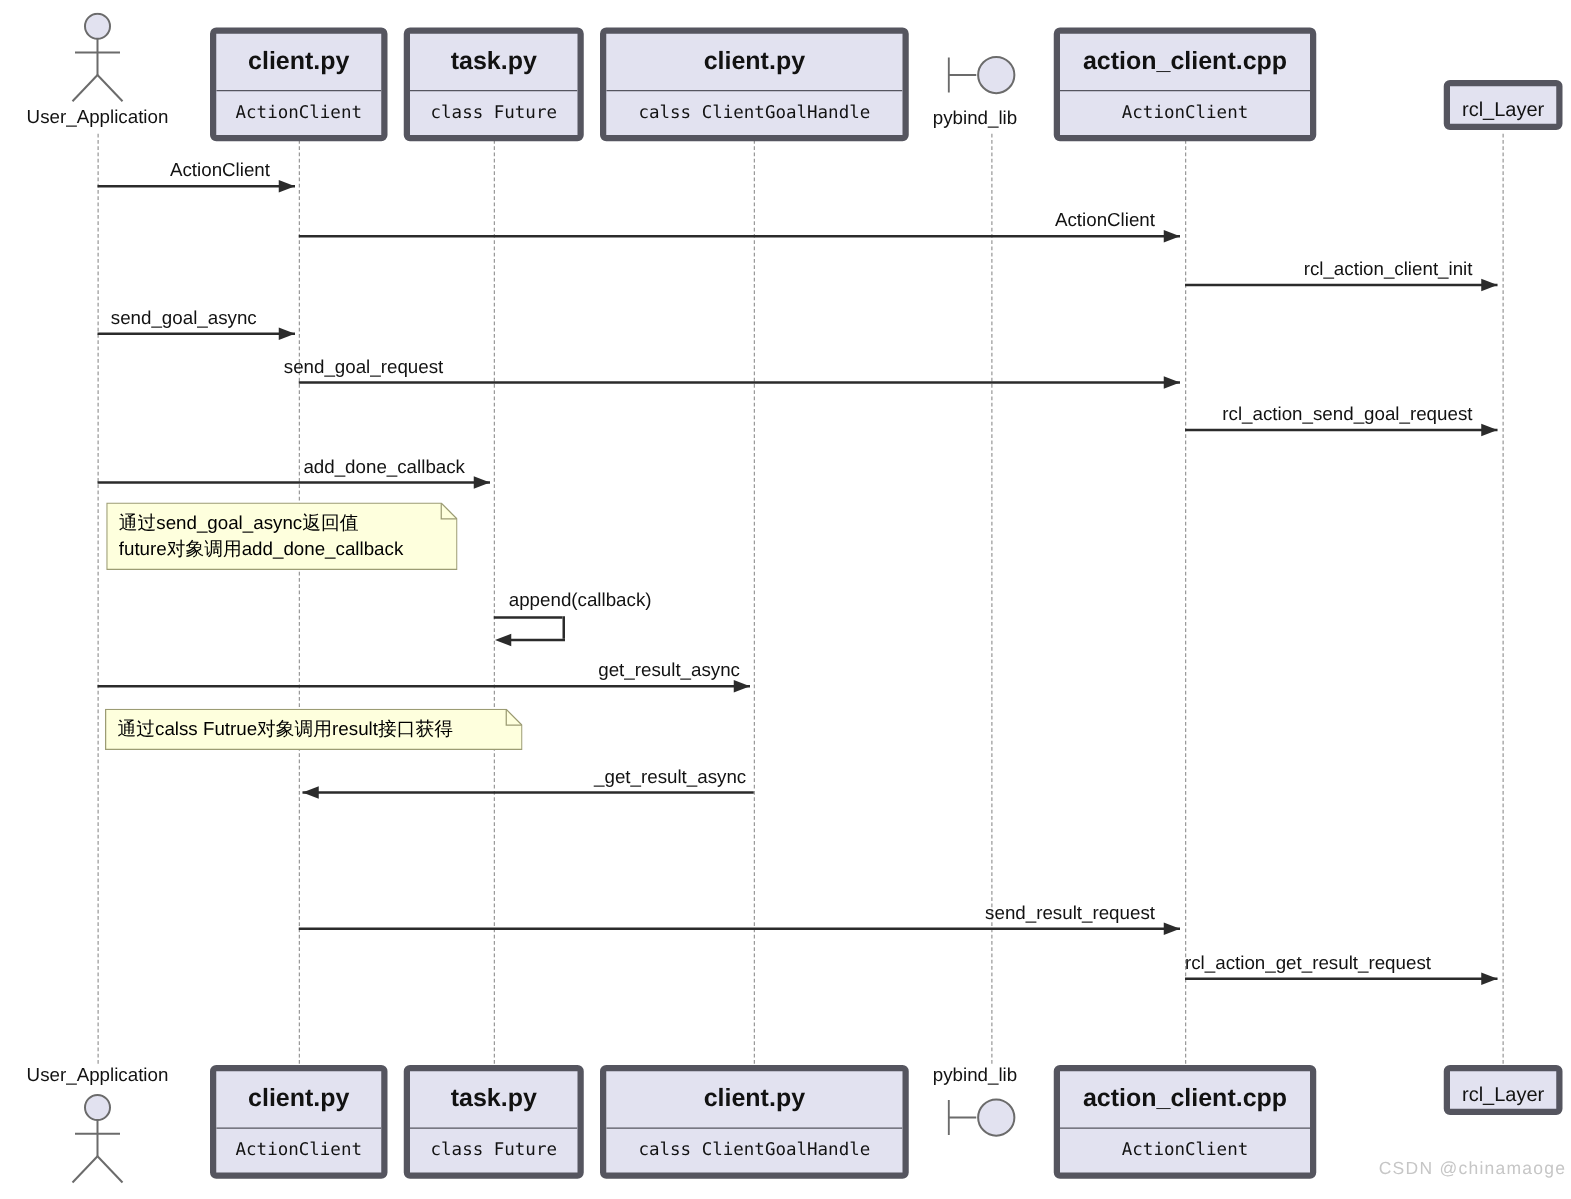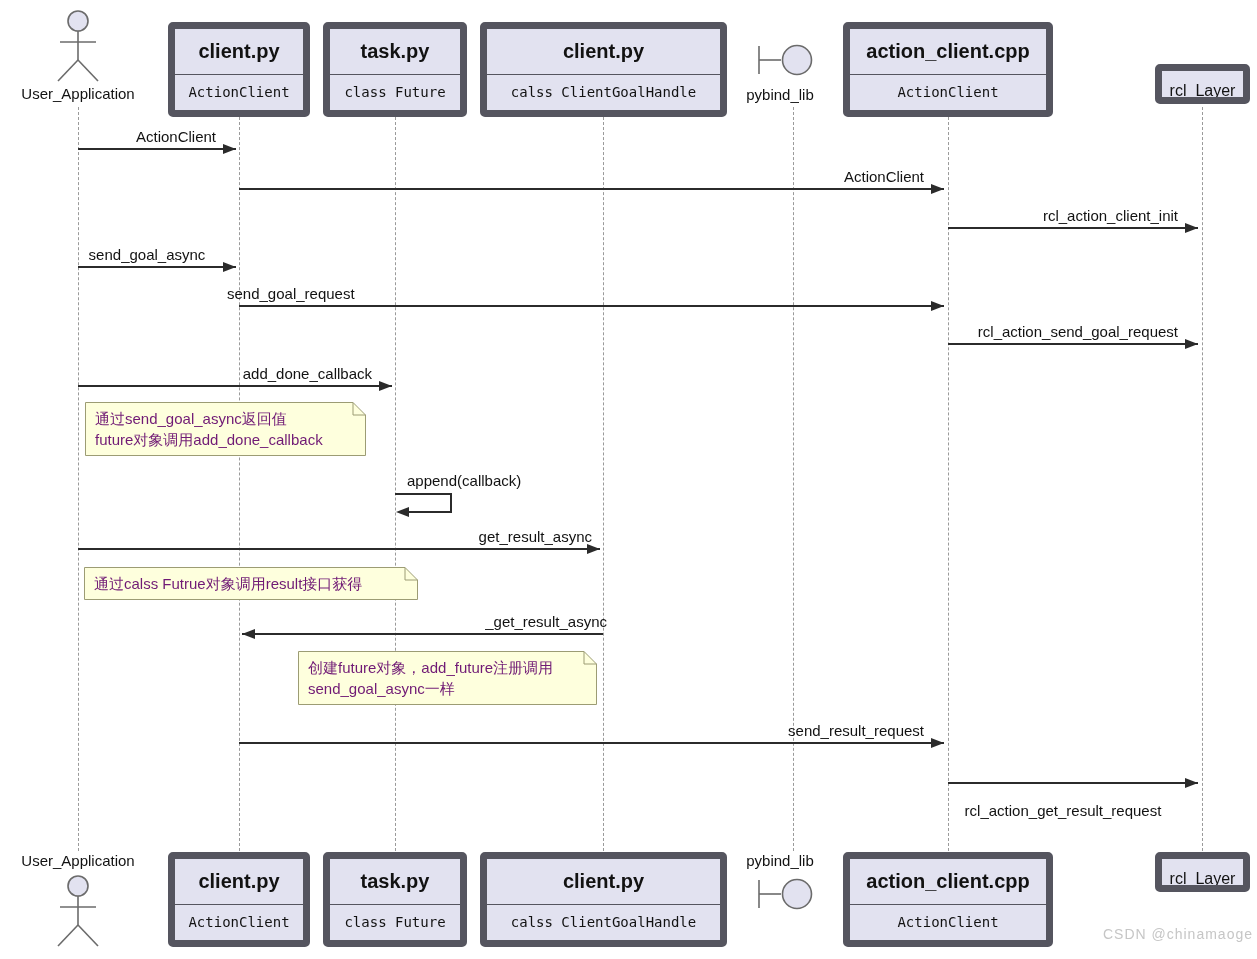--- a/index.html
+++ b/index.html
@@ -1,32 +1,32 @@
 <!DOCTYPE html>
 <html><head>
 <meta charset="utf-8">
 <style>
   html,body{margin:0;padding:0;background:#ffffff;}
   #diagram-canvas{
     position:relative;width:1257px;height:959px;overflow:hidden;background:#ffffff;
     font-family:"Liberation Sans",sans-serif;color:#121212;
   }
   .lifeline{position:absolute;width:0;border-left:1px dashed #9a9a9a;}
-  .pbox{position:absolute;background:#E2E2F0;border:7px solid #404040;border-radius:5px;box-sizing:border-box;overflow:hidden;}
+  .pbox{position:absolute;background:#E2E2F0;border:5px solid #404040;border-radius:5px;box-sizing:border-box;overflow:hidden;}
   .pbox-title{font-weight:bold;font-size:20px;text-align:center;line-height:45px;height:45px;}
   .pbox-sub{font-family:"DejaVu Sans Mono","Liberation Mono",monospace;font-size:14px;text-align:center;line-height:35px;height:35px;border-top:1px solid #55555f;}
   .pbox-small{font-size:16px;text-align:center;line-height:40px;height:40px;}
   .plabel{position:absolute;font-size:15px;text-align:center;white-space:nowrap;color:#121212;}
   .mline{position:absolute;height:0;border-top:2px solid #2b2b2b;}
   .mvert{position:absolute;width:0;border-left:2px solid #2b2b2b;}
   .mhead{position:absolute;width:0;height:0;border-top:5px solid transparent;border-bottom:5px solid transparent;}
   .mlabel{position:absolute;font-size:15px;color:#121212;white-space:nowrap;height:19px;line-height:19px;}
   .note{position:absolute;}
   .note svg{position:absolute;left:0;top:0;}
-  .note-text{position:absolute;left:10px;top:6px;font-size:15px;line-height:21px;color:#701a75;white-space:nowrap;}
+  .note-text{position:absolute;left:10px;top:6px;font-size:15px;line-height:21px;color:#000000;white-space:nowrap;}
   .watermark{position:absolute;right:4px;top:926px;font-size:14px;letter-spacing:1px;color:#c6c6c6;z-index:20;}
   .fig{position:absolute;}
 </style>
 </head>
 <body>
 
 <div id="diagram-canvas">
   <div class="watermark" style="color: rgb(198, 198, 198);">CSDN @chinamaoge</div>
 <div class="lifeline" style="left: 78px; top: 107px; height: 744px; border-left-color: rgb(154, 154, 154);"></div>
     <div class="lifeline" style="left: 239px; top: 107px; height: 744px; border-left-color: rgb(154, 154, 154);"></div>
@@ -59,54 +59,44 @@
     <div class="mlabel" style="left: 407px; top: 471px;">append(callback)</div>
     <div class="mline" style="left: 395px; top: 493px; width: 55px; border-top-color: rgb(43, 43, 43);"></div>
     <div class="mvert" style="left: 450px; top: 493px; height: 18px; border-left-color: rgb(43, 43, 43);"></div>
     <div class="mline" style="left: 406px; top: 511px; width: 46px; border-top-color: rgb(43, 43, 43);"></div>
     <div class="mhead" style="left: 396px; top: 507px; border-right: 13px solid rgb(43, 43, 43);"></div>
     <div class="mline" style="left: 78px; top: 548px; width: 522px; border-top-color: rgb(43, 43, 43);"></div>
     <div class="mhead" style="left: 587px; top: 544px; border-left: 13px solid rgb(43, 43, 43);"></div>
     <div class="mlabel" style="left: 90px; top: 527px; width: 502px; text-align: right;">get_result_async</div>
     <div class="mline" style="left: 242px; top: 633px; width: 361px; border-top-color: rgb(43, 43, 43);"></div>
     <div class="mhead" style="left: 242px; top: 629px; border-right: 13px solid rgb(43, 43, 43);"></div>
-    <div class="mlabel" style="left: 252px; top: 612px; width: 355px; text-align: right;">_get_result_async</div>
+    <div class="mlabel" style="left: 242px; top: 612px; width: 355px; text-align: right;">_get_result_async</div>
     <div class="mline" style="left: 239px; top: 742px; width: 705px; border-top-color: rgb(43, 43, 43);"></div>
     <div class="mhead" style="left: 931px; top: 738px; border-left: 13px solid rgb(43, 43, 43);"></div>
     <div class="mlabel" style="left: 239px; top: 721px; width: 685px; text-align: right;">send_result_request</div>
     <div class="mline" style="left: 948px; top: 782px; width: 250px; border-top-color: rgb(43, 43, 43);"></div>
     <div class="mhead" style="left: 1185px; top: 778px; border-left: 13px solid rgb(43, 43, 43);"></div>
-    <div class="mlabel" style="left: 948px; top: 761px; width: 230px; text-align: center; margin-top: 40px;">rcl_action_get_result_request</div>
+    <div class="mlabel" style="left: 948px; top: 761px; width: 230px; text-align: left;">rcl_action_get_result_request</div>
     <div class="note" style="left: 85px; top: 402px; width: 281px; height: 54px;">
       <svg width="281" height="54">
         <path d="M0.5,0.5 H268 L280.5,13 V53.5 H0.5 Z" fill="#FEFFDD" stroke="#9c9c74"></path>
         <path d="M268,0.5 V13 H280.5" fill="none" stroke="#9c9c74"></path>
       </svg>
       <div class="note-text">
         <div>通过send_goal_async返回值</div>
         <div>future对象调用add_done_callback</div>
       </div>
     </div>
     <div class="note" style="left: 84px; top: 567px; width: 334px; height: 49px;">
       <svg width="334" height="33">
         <path d="M0.5,0.5 H321 L333.5,13 V32.5 H0.5 Z" fill="#FEFFDD" stroke="#9c9c74"></path>
         <path d="M321,0.5 V13 H333.5" fill="none" stroke="#9c9c74"></path>
       </svg>
       <div class="note-text">
         <div>通过calss Futrue对象调用result接口获得</div>
-      </div>
-    </div>
-    <div class="note" style="left: 298px; top: 651px; width: 299px; height: 54px;">
-      <svg width="299" height="54">
-        <path d="M0.5,0.5 H286 L298.5,13 V53.5 H0.5 Z" fill="#FEFFDD" stroke="#9c9c74"></path>
-        <path d="M286,0.5 V13 H298.5" fill="none" stroke="#9c9c74"></path>
-      </svg>
-      <div class="note-text">
-        <div>创建future对象，add_future注册调用</div>
-        <div>send_goal_async一样</div>
       </div>
     </div>
     <svg width="70" height="72" class="fig" style="left: 43px; top: 10px;">
       <circle cx="35" cy="11" r="10" fill="#E2E2F0" stroke="#6b6b6b" stroke-width="1.6"></circle>
       <line x1="35" y1="21" x2="35" y2="50" stroke="#6b6b6b" stroke-width="1.6"></line>
       <line x1="17" y1="32" x2="53" y2="32" stroke="#6b6b6b" stroke-width="1.6"></line>
       <line x1="35" y1="50" x2="15" y2="71" stroke="#6b6b6b" stroke-width="1.6"></line>
       <line x1="35" y1="50" x2="55" y2="71" stroke="#6b6b6b" stroke-width="1.6"></line>
     </svg>
     <div class="plabel" style="left: 3px; top: 85px; width: 150px;">User_Application</div>

